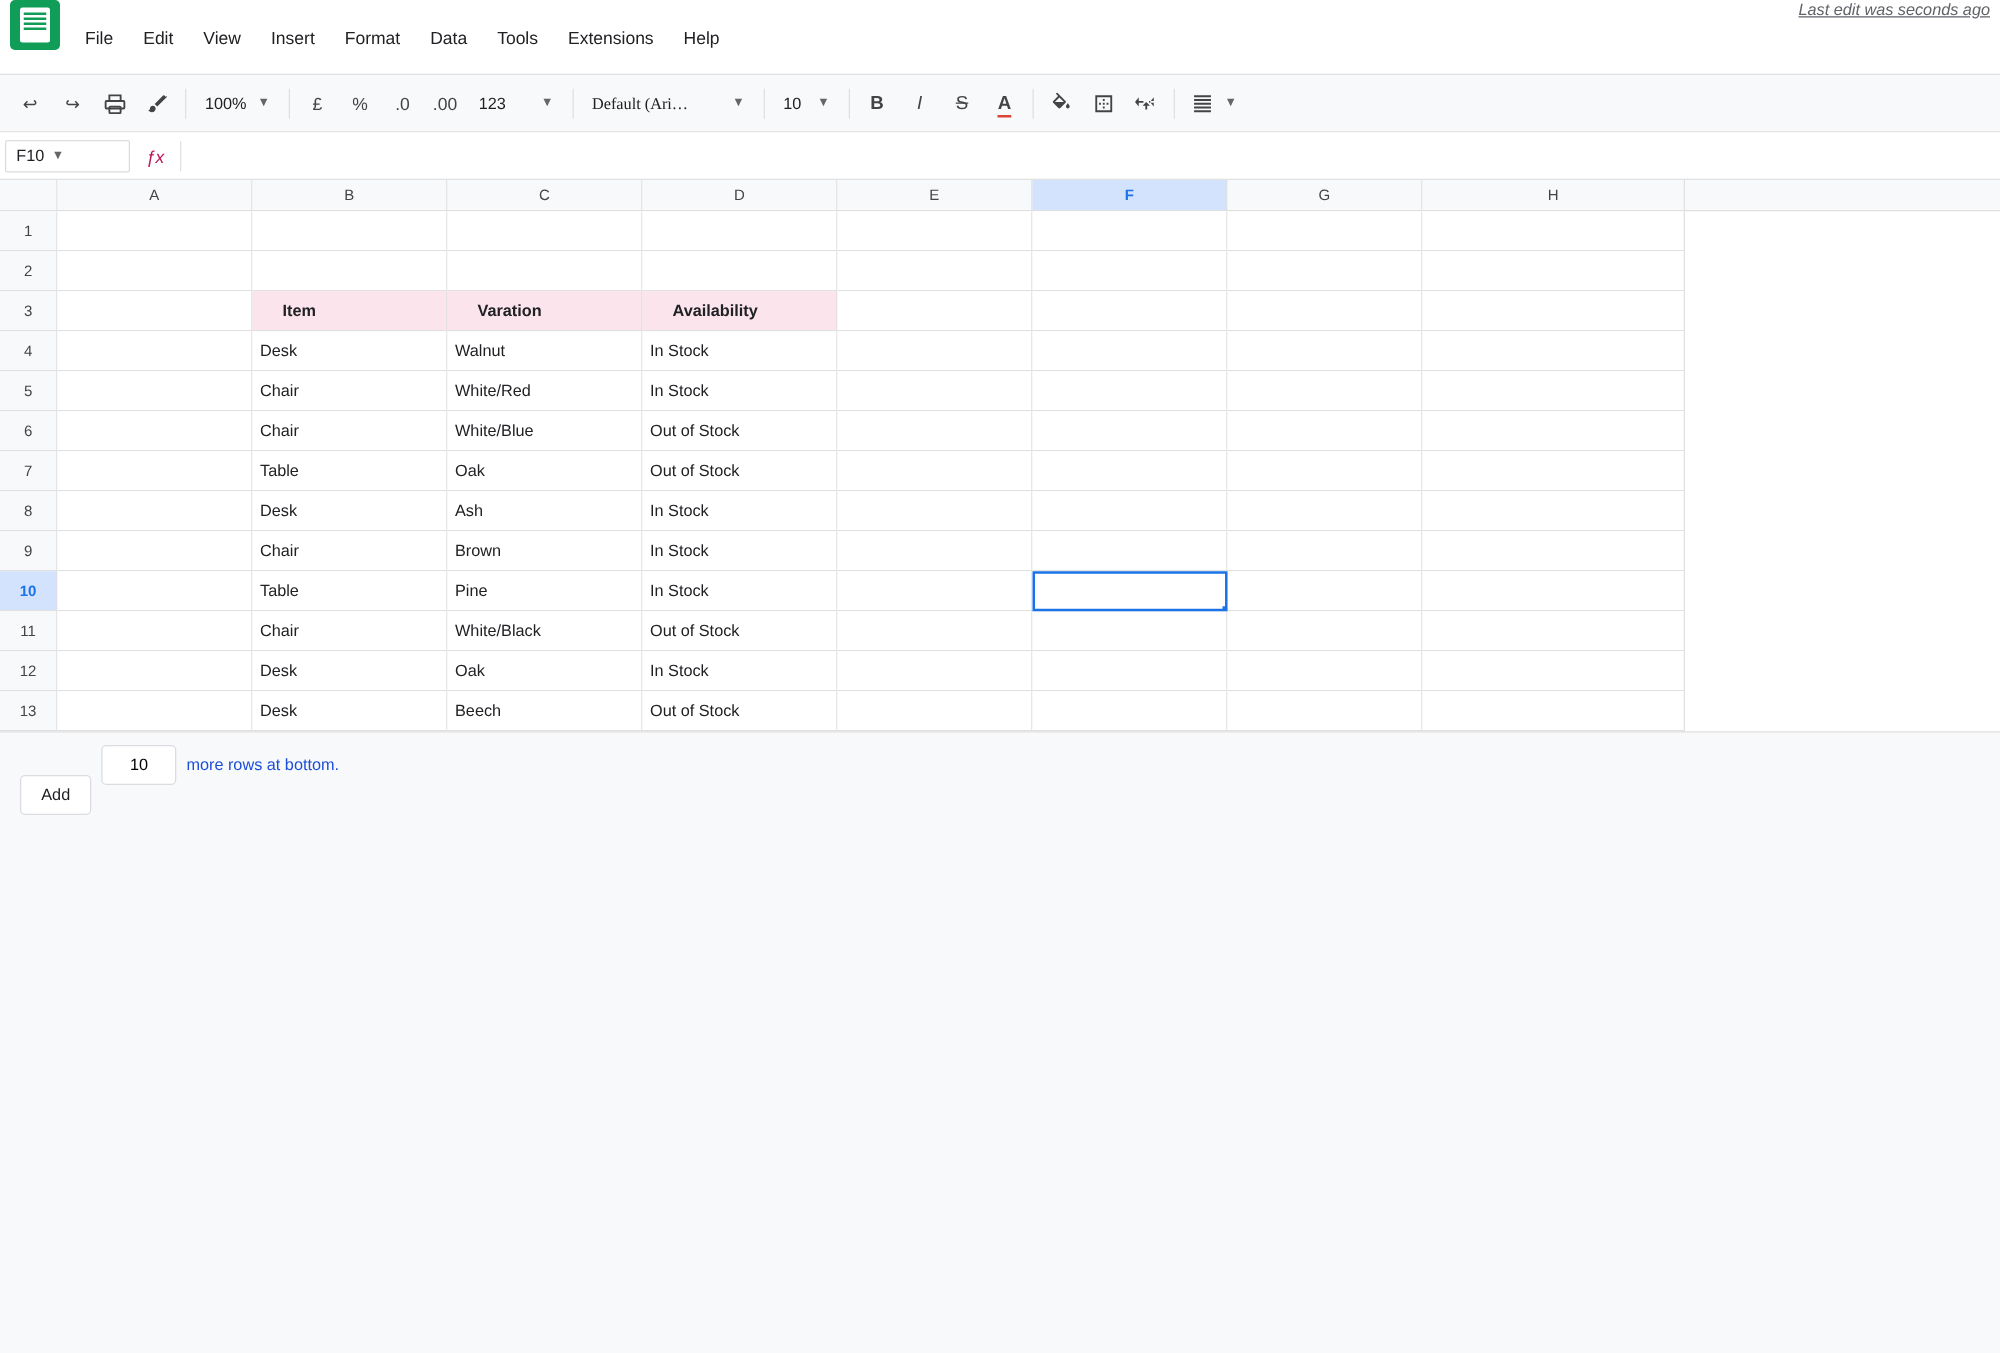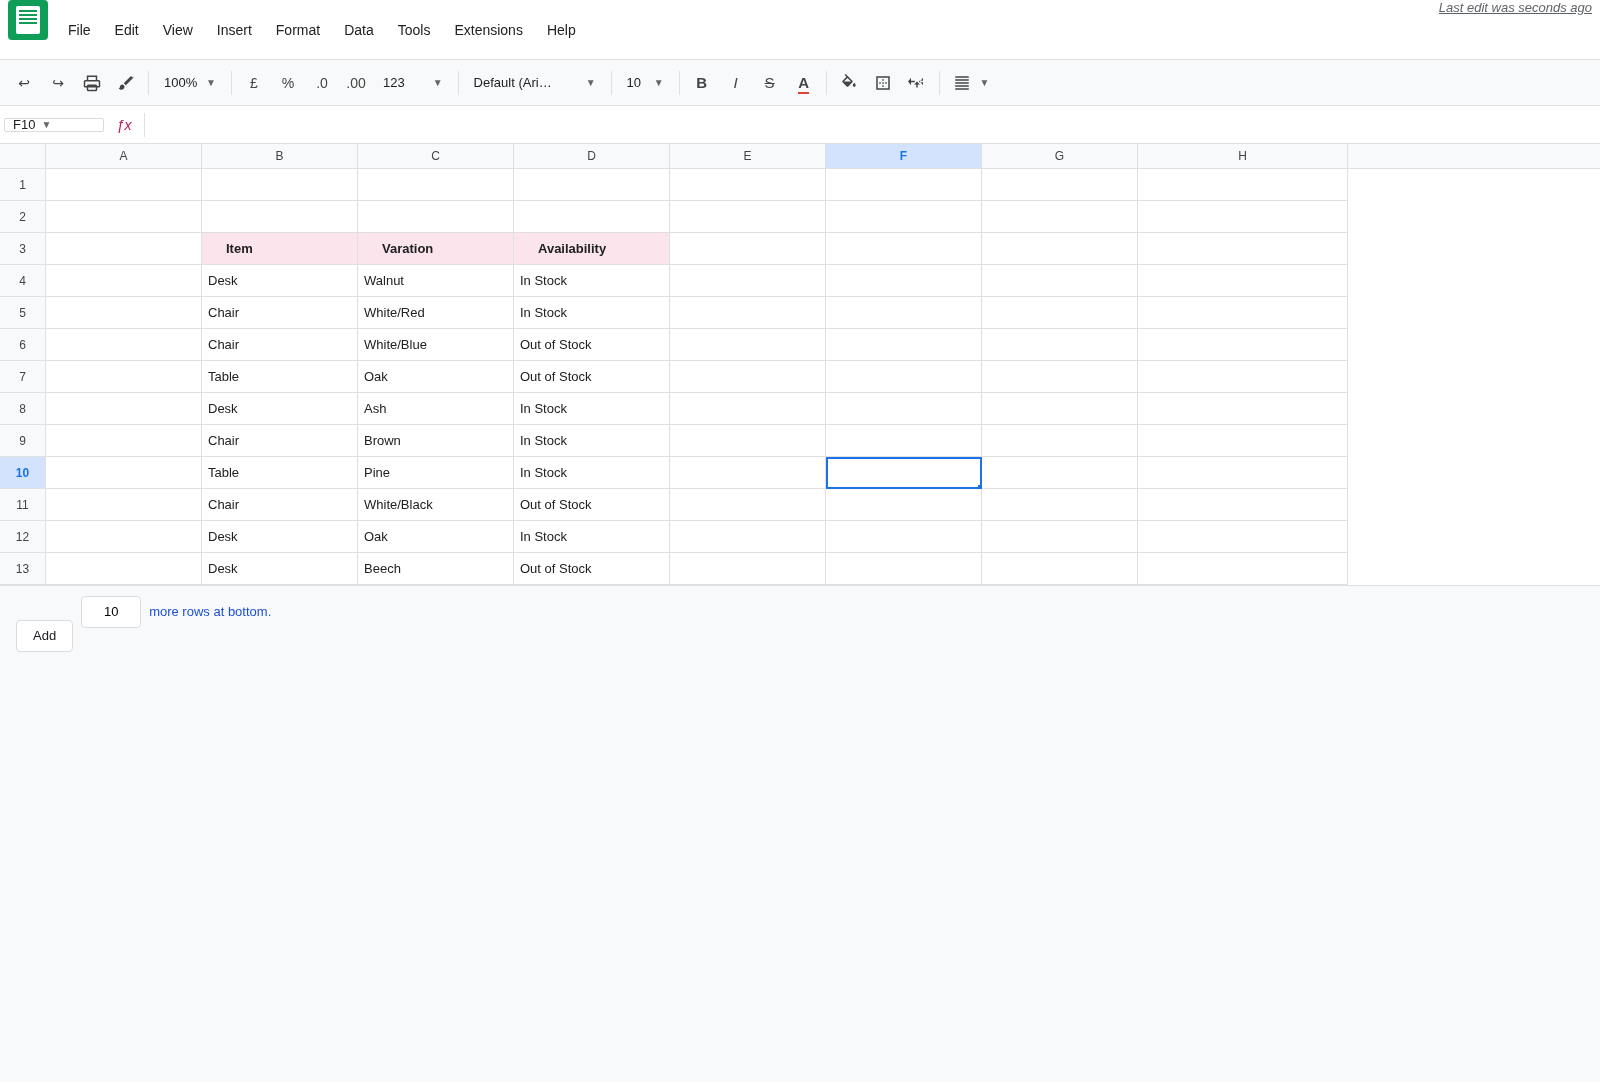--- a/index.html
+++ b/index.html
@@ -50,21 +50,21 @@
     }
     .tb-separator { width: 1px; height: 24px; background: #e0e0e0; margin: 0 4px; }
     .tb-dropdown {
       display: flex; align-items: center; height: 32px;
       border: 1px solid transparent; border-radius: 4px;
       padding: 0 8px; cursor: pointer; gap: 6px;
       background: transparent; font-size: 13px; text-align: right;
     }
     .tb-dropdown .arrow { font-size: 10px; color: #666; }
     .tb-zoom { min-width: 70px; justify-content: space-between; }
-    .tb-font { min-width: 140px; justify-content: space-between; }
+    .tb-font { min-width: 140px; justify-content: space-between; font-family: Liberation Serif, serif; }
     .tb-size { min-width: 55px; justify-content: space-between; }
     .tb-bold { font-weight: bold; font-size: 15px; }
     .tb-italic { font-style: italic; font-size: 15px; }
     .tb-strike { text-decoration: line-through; font-size: 15px; }
     .tb-underline-a {
       position: relative; font-weight: bold; font-size: 15px;
     }
     .tb-underline-a::after {
       content: ''; position: absolute; bottom: -3px; left: 0; right: 0;
       height: 2px; background: #db4437;
@@ -72,21 +72,21 @@
 
     
     .formula-bar {
       display: flex; align-items: center; height: 38px;
       background: #fff; border-bottom: 1px solid #e0e0e0;
       padding: 0 4px; gap: 0;
     }
     .cell-ref-box {
       display: flex; align-items: center;
       border: 1px solid #dadce0; border-radius: 2px;
-      height: 14px; min-width: 100px; padding: 0 8px;
+      height: 26px; min-width: 100px; padding: 0 8px;
       font-size: 13px; margin-right: 4px;
     }
     .cell-ref-arrow { font-size: 10px; margin-left: 6px; color: #666; }
     .fx-btn {
       display: flex; align-items: center; justify-content: center;
       width: 32px; height: 26px; border: none; background: transparent;
       font-style: italic; font-size: 14px; color: #be185d; cursor: pointer;
     }
     .formula-input {
       flex: 1; height: 26px; border: none; outline: none;

